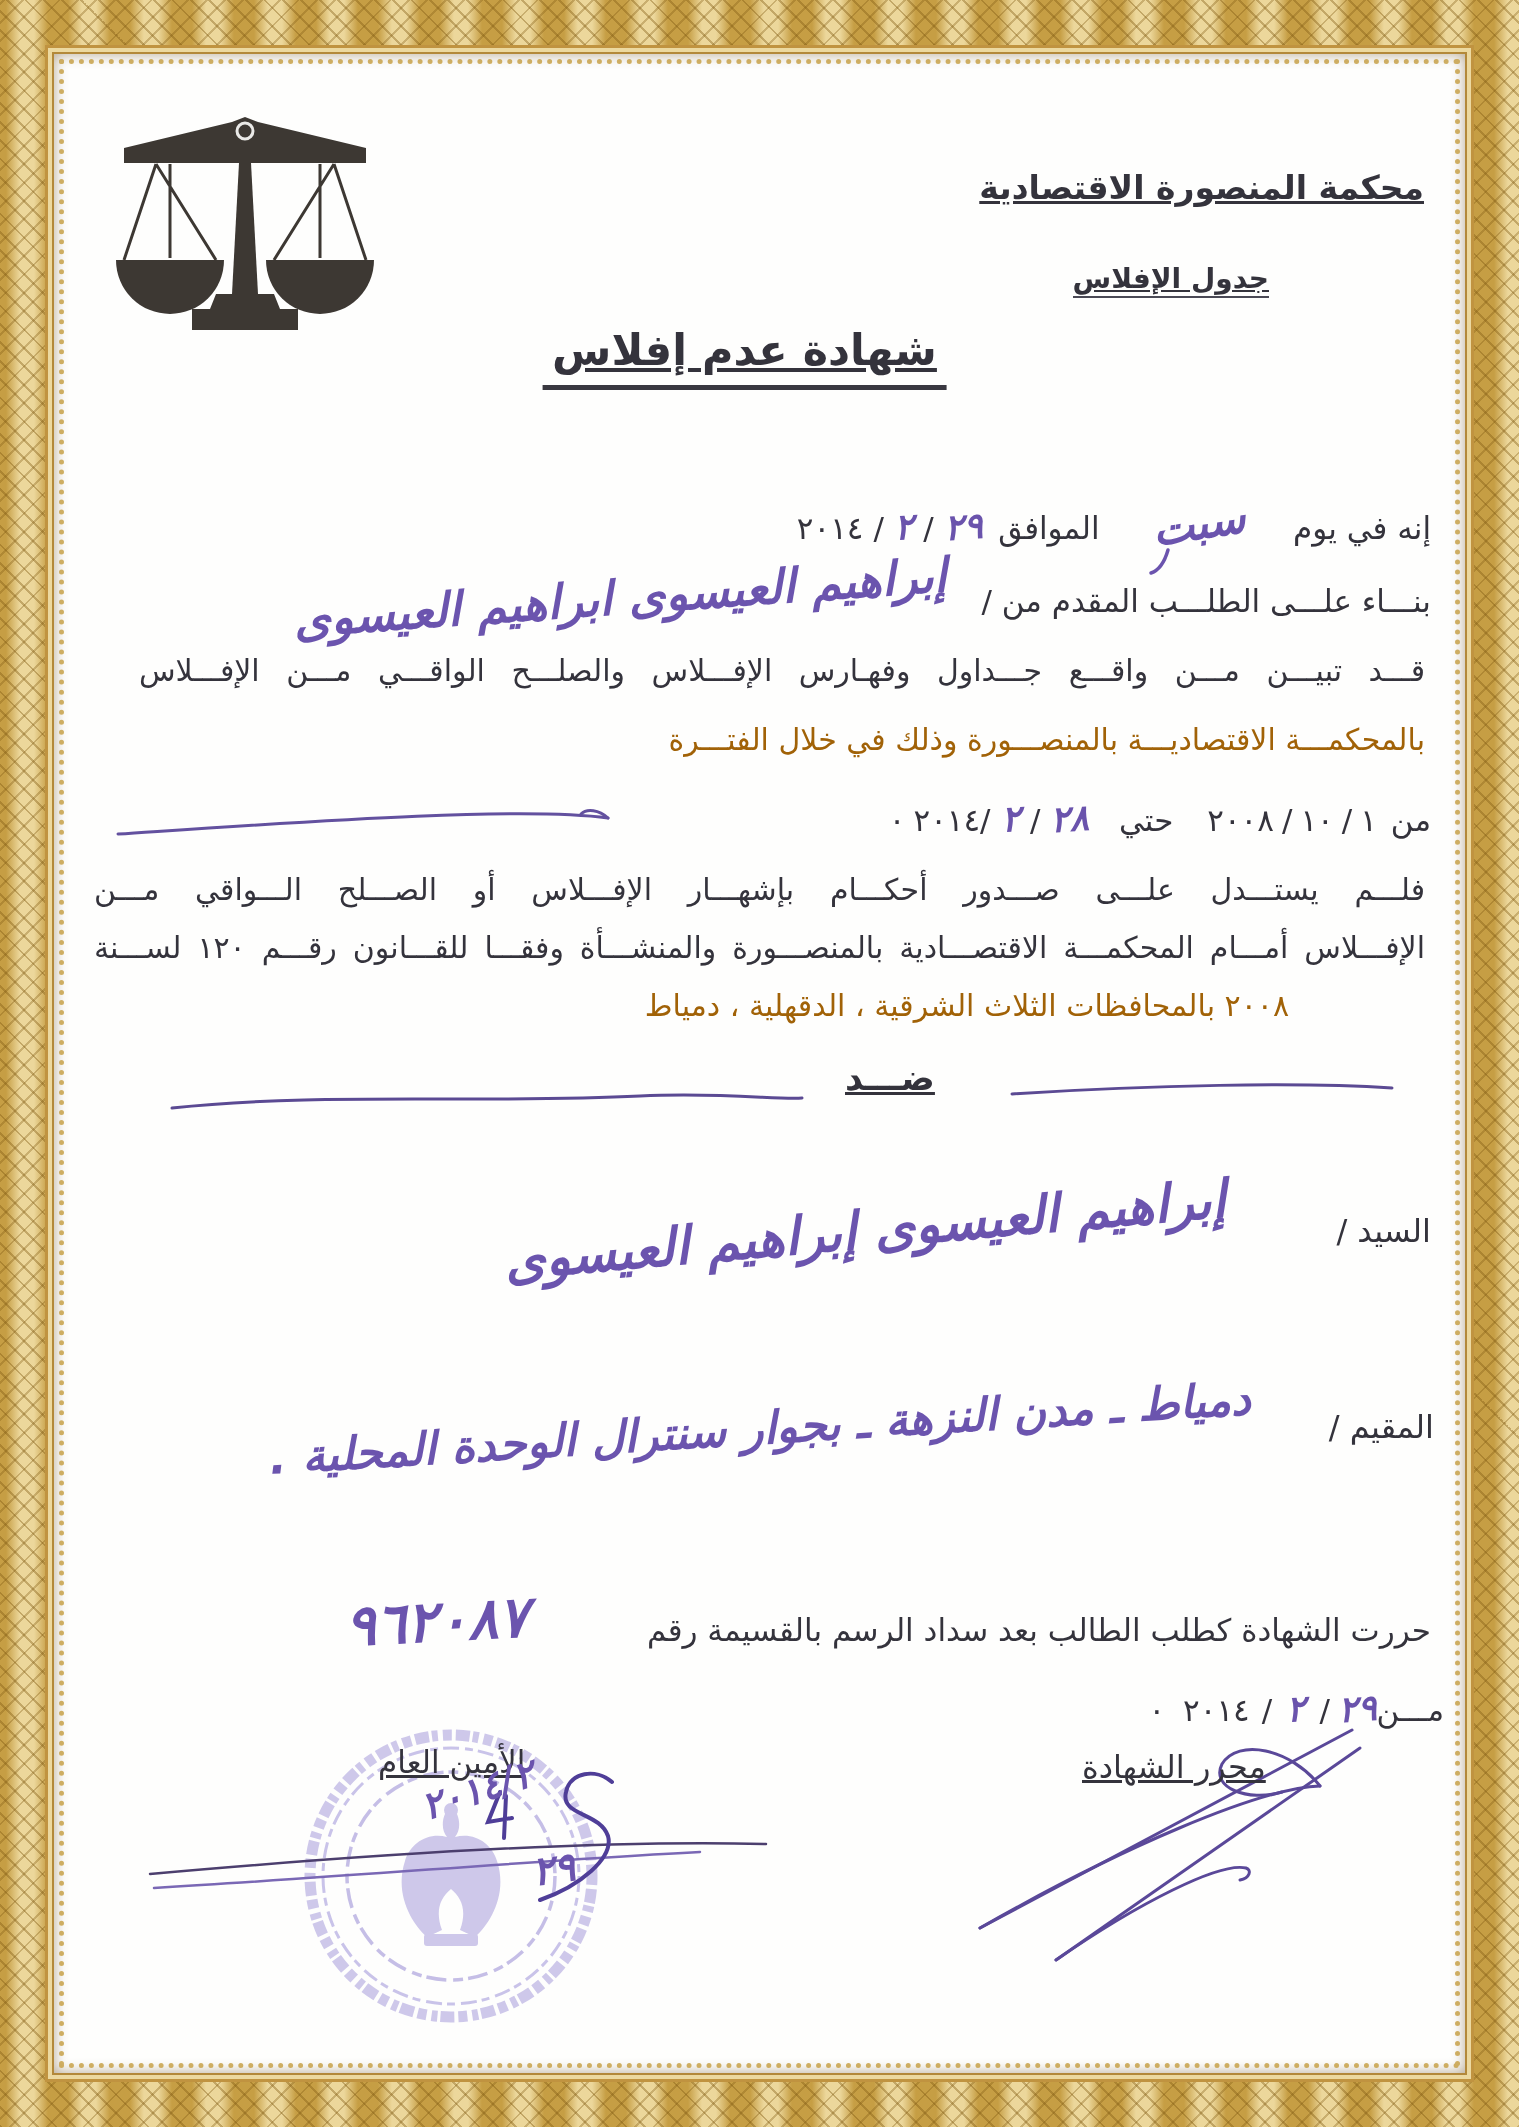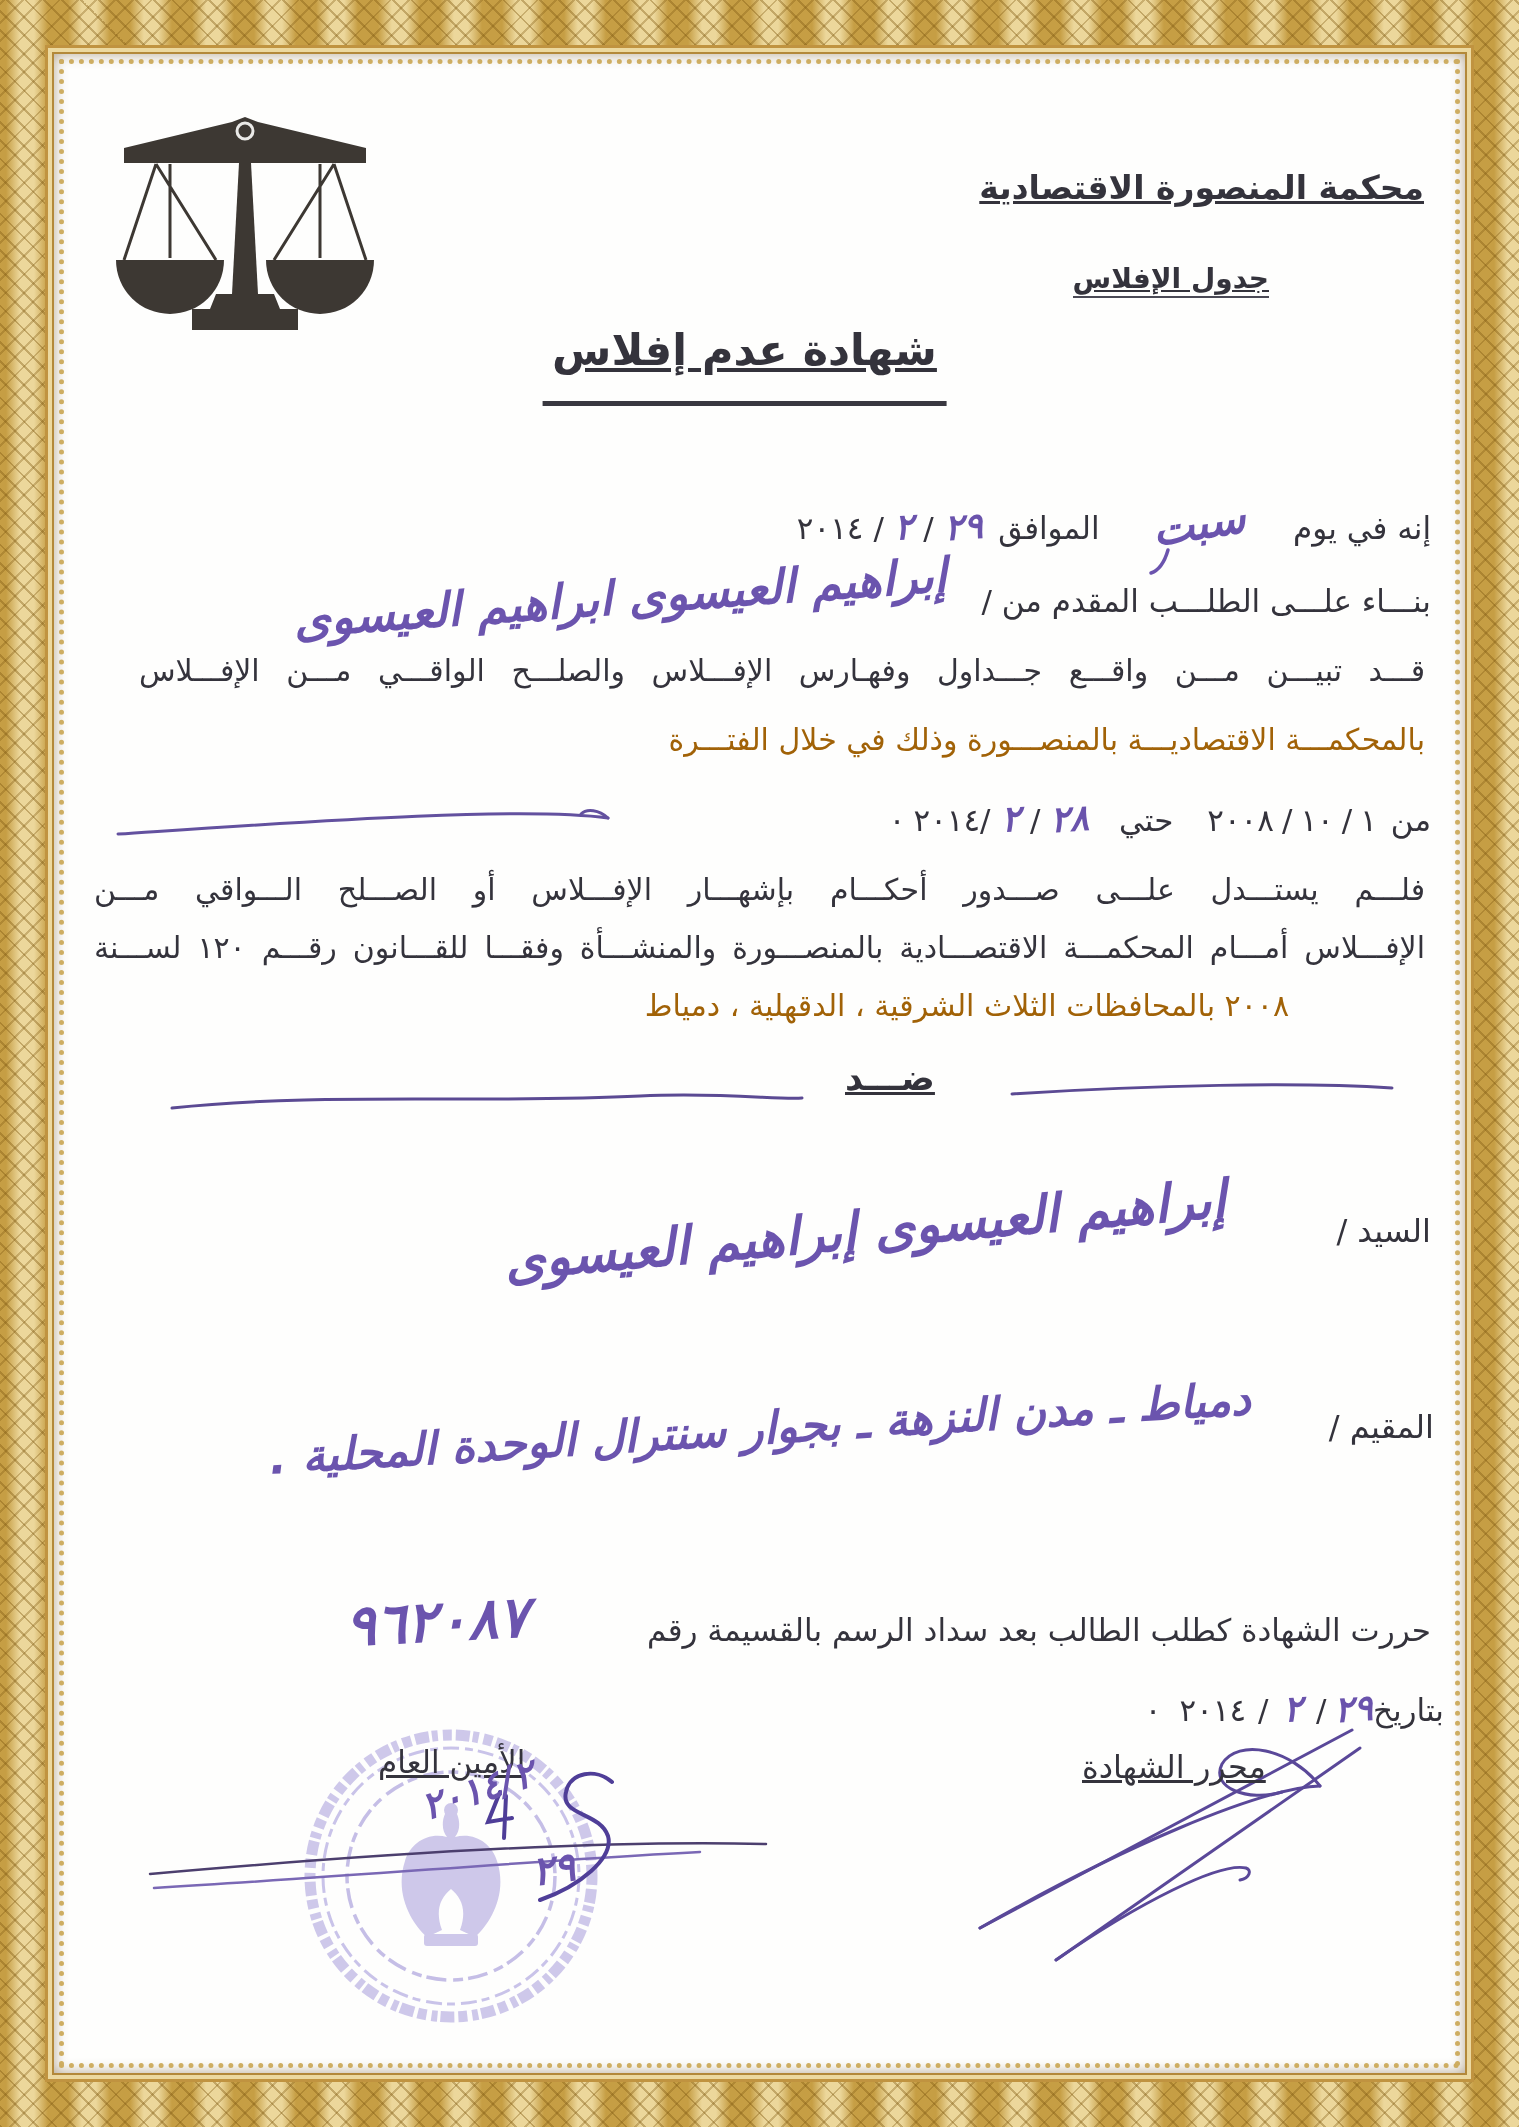--- a/index.html
+++ b/index.html
@@ -68,21 +68,21 @@
         <path d="M44,56 L12,152 M44,56 L104,152 M58,56 L58,150"></path>
         <path d="M222,56 L162,152 M222,56 L254,152 M208,56 L208,150"></path>
       </g>
       <circle cx="133" cy="23" r="8" fill="none" stroke="#fdfdfb" stroke-width="3" opacity="0.9"></circle>
     </svg>
   </div>
 
   <div class="label-abs printed" style="right:95px;top:168px;font-size:33px;font-weight:bold;">محكمة المنصورة الاقتصادية</div>
   <div class="label-abs printed" style="right:250px;top:262px;font-size:28px;font-weight:bold;border-bottom:2.5px solid #4a4955;padding-bottom:1px;">جدول الإفلاس</div>
 
-  <div class="label-abs printed" style="left:50%;top:325px;transform:translateX(-50%);margin-left:-15px;font-size:43px;font-weight:bold;border-bottom:5px solid #393840;padding:0 10px 26px;text-align:center;">شهادة عدم إفلاس</div>
+  <div class="label-abs printed" style="left:50%;top:325px;transform:translateX(-50%);margin-left:-15px;font-size:43px;font-weight:bold;border-bottom:5px solid #393840;padding:0 10px 10px;text-align:center;">شهادة عدم إفلاس</div>
 
   <div class="rtl-line" style="right:88px;top:498px;">
     <span>إنه في يوم</span>
     <span class="spacer" style="width:48px;"></span>
     <span class="hw" style="font-size:44px;font-weight:600;font-style:italic;display:inline-block;transform:rotate(-9deg);">سبت</span>
     <span class="spacer" style="width:52px;"></span>
     <span>الموافق</span>
     <span class="spacer" style="width:16px;"></span>
     <span class="hwd">٢٩</span>
     <span class="spacer" style="width:10px;"></span>
@@ -145,21 +145,21 @@
     <span>المقيم /</span>
   </div>
   <div class="hw-big" style="left:185px;top:1402px;width:1150px;font-size:45px;text-align:center;transform:rotate(-3.5deg);">دمياط ـ مدن النزهة ـ بجوار سنترال الوحدة المحلية .</div>
 
   <div class="rtl-line" style="right:88px;top:1612px;">
     <span>حررت الشهادة كطلب الطالب بعد سداد الرسم بالقسيمة رقم</span>
   </div>
   <div class="hw-big" style="left:345px;top:1588px;font-size:57px;letter-spacing:9px;transform:rotate(-3deg);direction:ltr;">٩٦٢٠٨٧</div>
 
   <div class="rtl-line" style="right:75px;top:1688px;">
-    <span>بتاريخ</span>
+    <span>مـــن</span>
     <span class="hwd">٢٩</span>
     <span class="spacer" style="width:8px;"></span>
     <span>/</span>
     <span class="spacer" style="width:14px;"></span>
     <span class="hwd">٢</span>
     <span class="spacer" style="width:14px;"></span>
     <span>/</span>
     <span class="spacer" style="width:12px;"></span>
     <span>٢٠١٤</span>
     <span class="spacer" style="width:18px;"></span>

